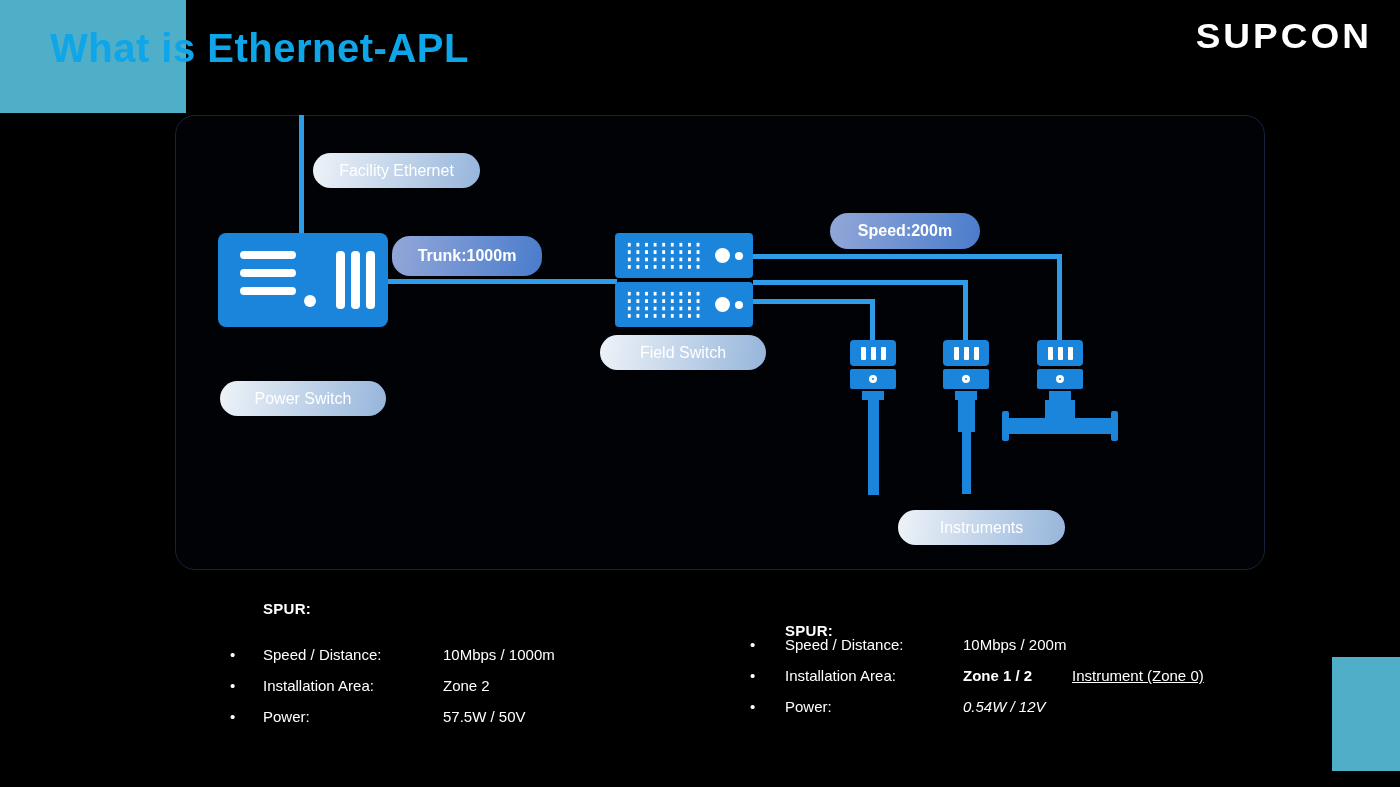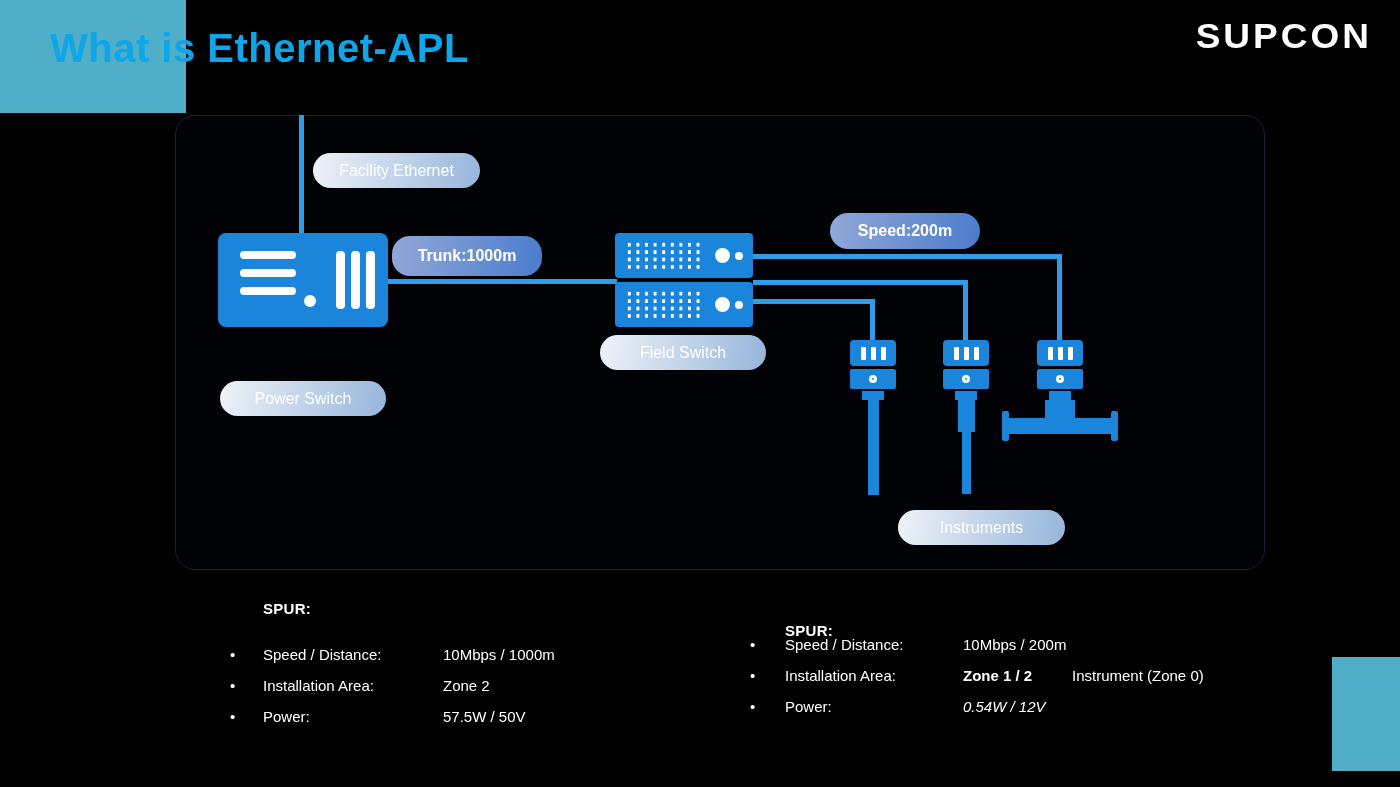--- a/index.html
+++ b/index.html
@@ -196,21 +196,21 @@
 
     <div class="spec-row" style="top:46px;">
       <span class="spec-bullet">•</span>
       <span class="spec-label" style="left:35px;">Speed / Distance:</span>
       <span class="spec-value" style="left:213px;">10Mbps / 200m</span>
     </div>
     <div class="spec-row" style="top:77px;">
       <span class="spec-bullet">•</span>
       <span class="spec-label" style="left:35px;">Installation Area:</span>
       <span class="spec-value" style="left:213px;font-weight:bold;">Zone 1 / 2</span>
-      <span class="spec-extra" style="left:322px;">Instrument (Zone 0)</span>
+      <span class="spec-extra" style="left:322px;text-decoration:underline;">Instrument (Zone 0)</span>
     </div>
     <div class="spec-row" style="top:108px;">
       <span class="spec-bullet">•</span>
       <span class="spec-label" style="left:35px;">Power:</span>
       <span class="spec-value" style="left:213px;font-style:italic;">0.54W / 12V</span>
     </div>
   </div>
 
 </div>
 

